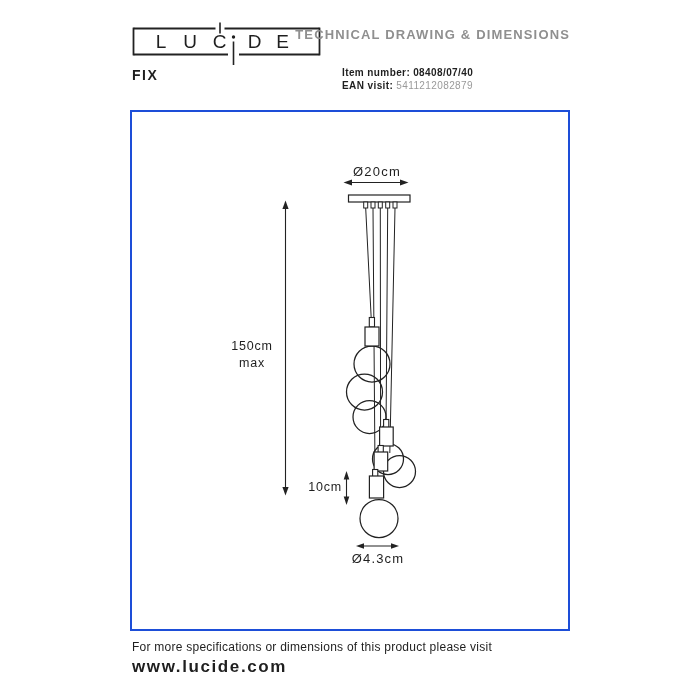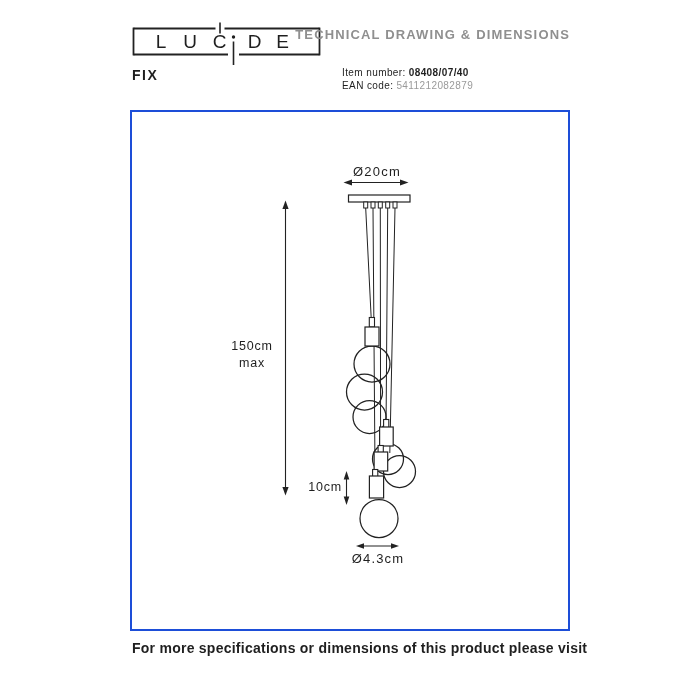--- a/index.html
+++ b/index.html
@@ -11,32 +11,32 @@
   .abs{position:absolute;}
   
   #logo{left:128px;top:14px;width:200px;height:52px;}
   #tagline{
     right:130px;top:27px;font-size:13px;letter-spacing:1.15px;
     color:#8f8f8f;white-space:nowrap;font-weight:bold;
   }
   #product-name{left:132px;top:67px;font-size:14px;font-weight:bold;letter-spacing:1.5px;}
   #codes{left:342px;top:66px;font-size:10px;line-height:13px;}
   #codes .row{white-space:nowrap;}
-  #codes .lbl{font-weight:normal;letter-spacing:.4px;}
+  #codes .lbl{font-weight:bold;letter-spacing:.4px;}
   #codes .val{font-weight:bold;letter-spacing:.4px;margin-left:3px;}
   #codes .val.muted{color:#9a9a9a;font-weight:normal;text-align:center;}
   
   #frame{
     left:130px;top:110px;width:436px;height:517px;
     border:2px solid #1d4ed8;
   }
   #frame svg{display:block;}
   
   #footer{left:132px;top:640px;}
-  #footer-note{font-size:14px;font-weight:bold;letter-spacing:.25px;white-space:nowrap;}
+  #footer-note{font-size:12px;font-weight:normal;letter-spacing:.25px;white-space:nowrap;}
   #website{font-size:17px;font-weight:bold;letter-spacing:1.6px;margin-top:3px;}
   
   text{fill:#1f1f1f;font-family:"Liberation Sans","DejaVu Sans",sans-serif;}
   .dimtxt{font-size:13px;letter-spacing:1.2px;}
   .dimtxt-s{font-size:12.5px;letter-spacing:.8px;}
   .stroke{stroke:#222;fill:none;}
   .wfill{stroke:#222;fill:#fff;}
   .ah{fill:#222;stroke:none;}
 </style>
 </head>
@@ -71,21 +71,21 @@
 
 <div id="tagline" class="abs">TECHNICAL DRAWING &amp; DIMENSIONS</div>
 
 <div id="product-name" class="abs">FIX</div>
 
 <div id="codes" class="abs">
   <div class="row">
     <span class="lbl">Item number:</span><span class="val">08408/07/40</span>
   </div>
   <div class="row">
-    <span class="lbl">EAN code:</span><span class="val muted">5411212082879</span>
+    <span class="lbl">EAN visit:</span><span class="val muted">5411212082879</span>
   </div>
 </div>
 
 <div id="frame" class="abs">
   <svg width="436" height="517" viewBox="132 112 436 517">
 
     <text x="377" y="175.5" text-anchor="middle" class="dimtxt">Ø20cm</text>
     <g>
       <line x1="349" y1="182.5" x2="403" y2="182.5" class="stroke" stroke-width="1.1"></line>
       <polygon class="ah" points="343.5,182.5 352,179.6 352,185.4"></polygon>
@@ -156,13 +156,14 @@
       <line x1="361" y1="546" x2="394" y2="546" class="stroke" stroke-width="1.1"></line>
       <polygon class="ah" points="356,546 364,543.3 364,548.7"></polygon>
       <polygon class="ah" points="399,546 391,543.3 391,548.7"></polygon>
       <text x="378" y="563" text-anchor="middle" class="dimtxt">Ø4.3cm</text>
     </g>
   </svg>
 </div>
 
 <div id="footer" class="abs">
   <div id="footer-note">For more specifications or dimensions of this product please visit</div>
+  <div id="website">www.lucide.com</div>
 </div>
 
 </body></html>

